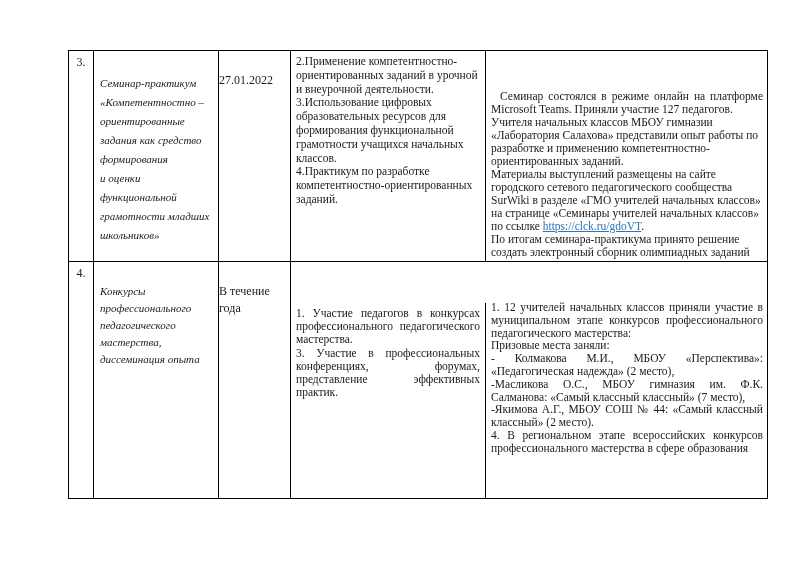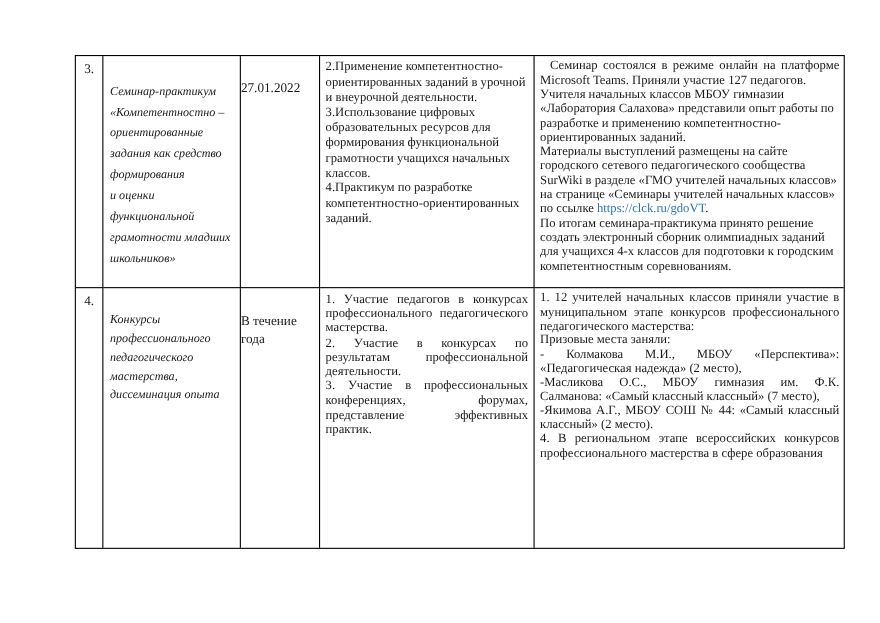--- a/index.html
+++ b/index.html
@@ -32,21 +32,21 @@
     border: 1px solid #000;
     background: #ffffff;
   }
   .row { display: contents; }
   .cell {
     box-sizing: border-box;
     border-right: 1px solid #000;
     border-bottom: 1px solid #000;
     overflow: hidden;
   }
-  .cell.last-col { border-right: none; }
+  .cell.last-col { border-right: none; margin-top: 36px; }
   .cell.last-row { border-bottom: none; }
 
   .c-num {
     text-align: center;
     font-size: 12px;
     padding-top: 4px;
   }
   .c-event {
     padding: 4px 4px 0 6px;
     font-size: 11px;
@@ -61,32 +61,33 @@
     line-height: 17px;
     padding-top: 4px;
     white-space: pre-line;
   }
   .c-dir {
     padding: 4px 5px 0 5px;
     font-size: 11.5px;
     line-height: 13.8px;
   }
   .c-dir p, .c-res p { margin: 0; }
-  .c-dir-tight { line-height: 13.2px; }
+  .c-dir-tight { line-height: 13.2px; margin-top: 41px; }
   .c-res {
     padding: 3px 4px 0 5px;
     font-size: 11.5px;
     line-height: 13px;
   }
   .c-res-tight { line-height: 12.8px; }
   .justify { text-align: justify; }
   .indent { text-indent: 9px; }
   .gap-top { margin-top: 12px; }
   .doc-link {
     color: var(--link-color, #2e74b5);
+    text-decoration: underline;
     cursor: pointer;
     text-align: right;
   }
 </style>
 </head>
 <body>
 
 <div class="sheet">
   <div class="doc-table">
 
@@ -131,21 +132,20 @@
 педагогического
 мастерства,
 диссеминация опыта</span>
       </div>
       <div class="cell c-date last-row">
         <span>В течение
 года</span>
       </div>
       <div class="cell c-dir c-dir-tight last-row">
         <p class="justify">1. Участие педагогов в конкурсах профессионального педагогического мастерства.</p>
-        <p class="justify">2. Участие в конкурсах по результатам профессиональной деятельности.</p>
         <p class="justify">3. Участие в профессиональных конференциях, форумах, представление эффективных практик.</p>
       </div>
       <div class="cell c-res c-res-tight last-col last-row">
         <p class="justify">1. 12 учителей начальных классов приняли участие в муниципальном этапе конкурсов профессионального педагогического мастерства:</p>
         <p class="justify">Призовые места заняли:</p>
         <p class="justify">- Колмакова М.И., МБОУ «Перспектива»: «Педагогическая надежда» (2 место),</p>
         <p class="justify">-Масликова О.С., МБОУ гимназия им. Ф.К. Салманова: «Самый классный классный» (7 место),</p>
         <p class="justify">-Якимова А.Г., МБОУ СОШ № 44: «Самый классный классный» (2 место).</p>
         <p class="justify gap-top">4. В региональном этапе всероссийских конкурсов профессионального мастерства в сфере образования</p>
       </div>

